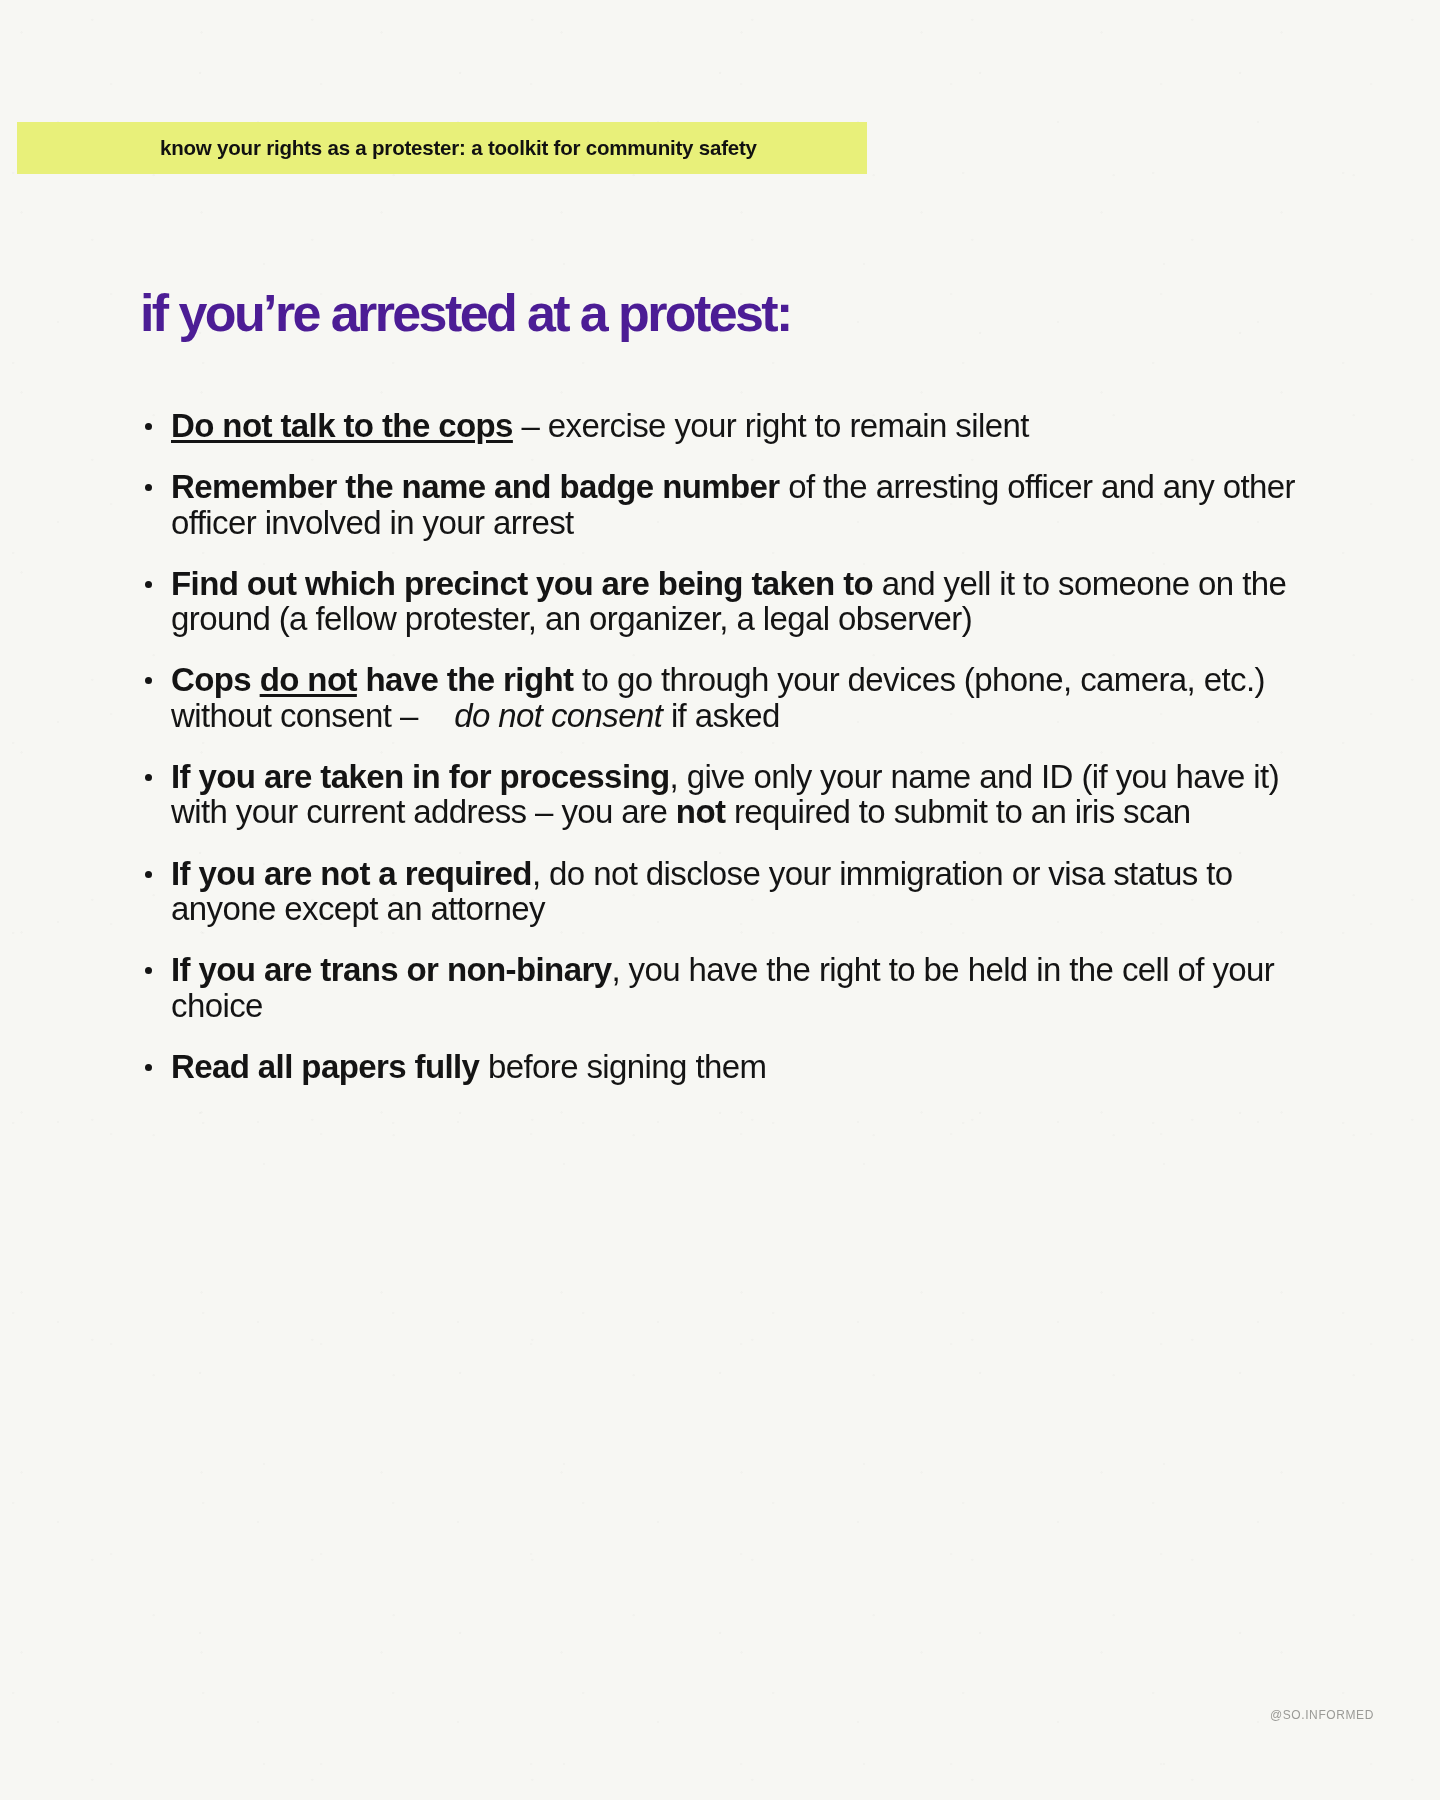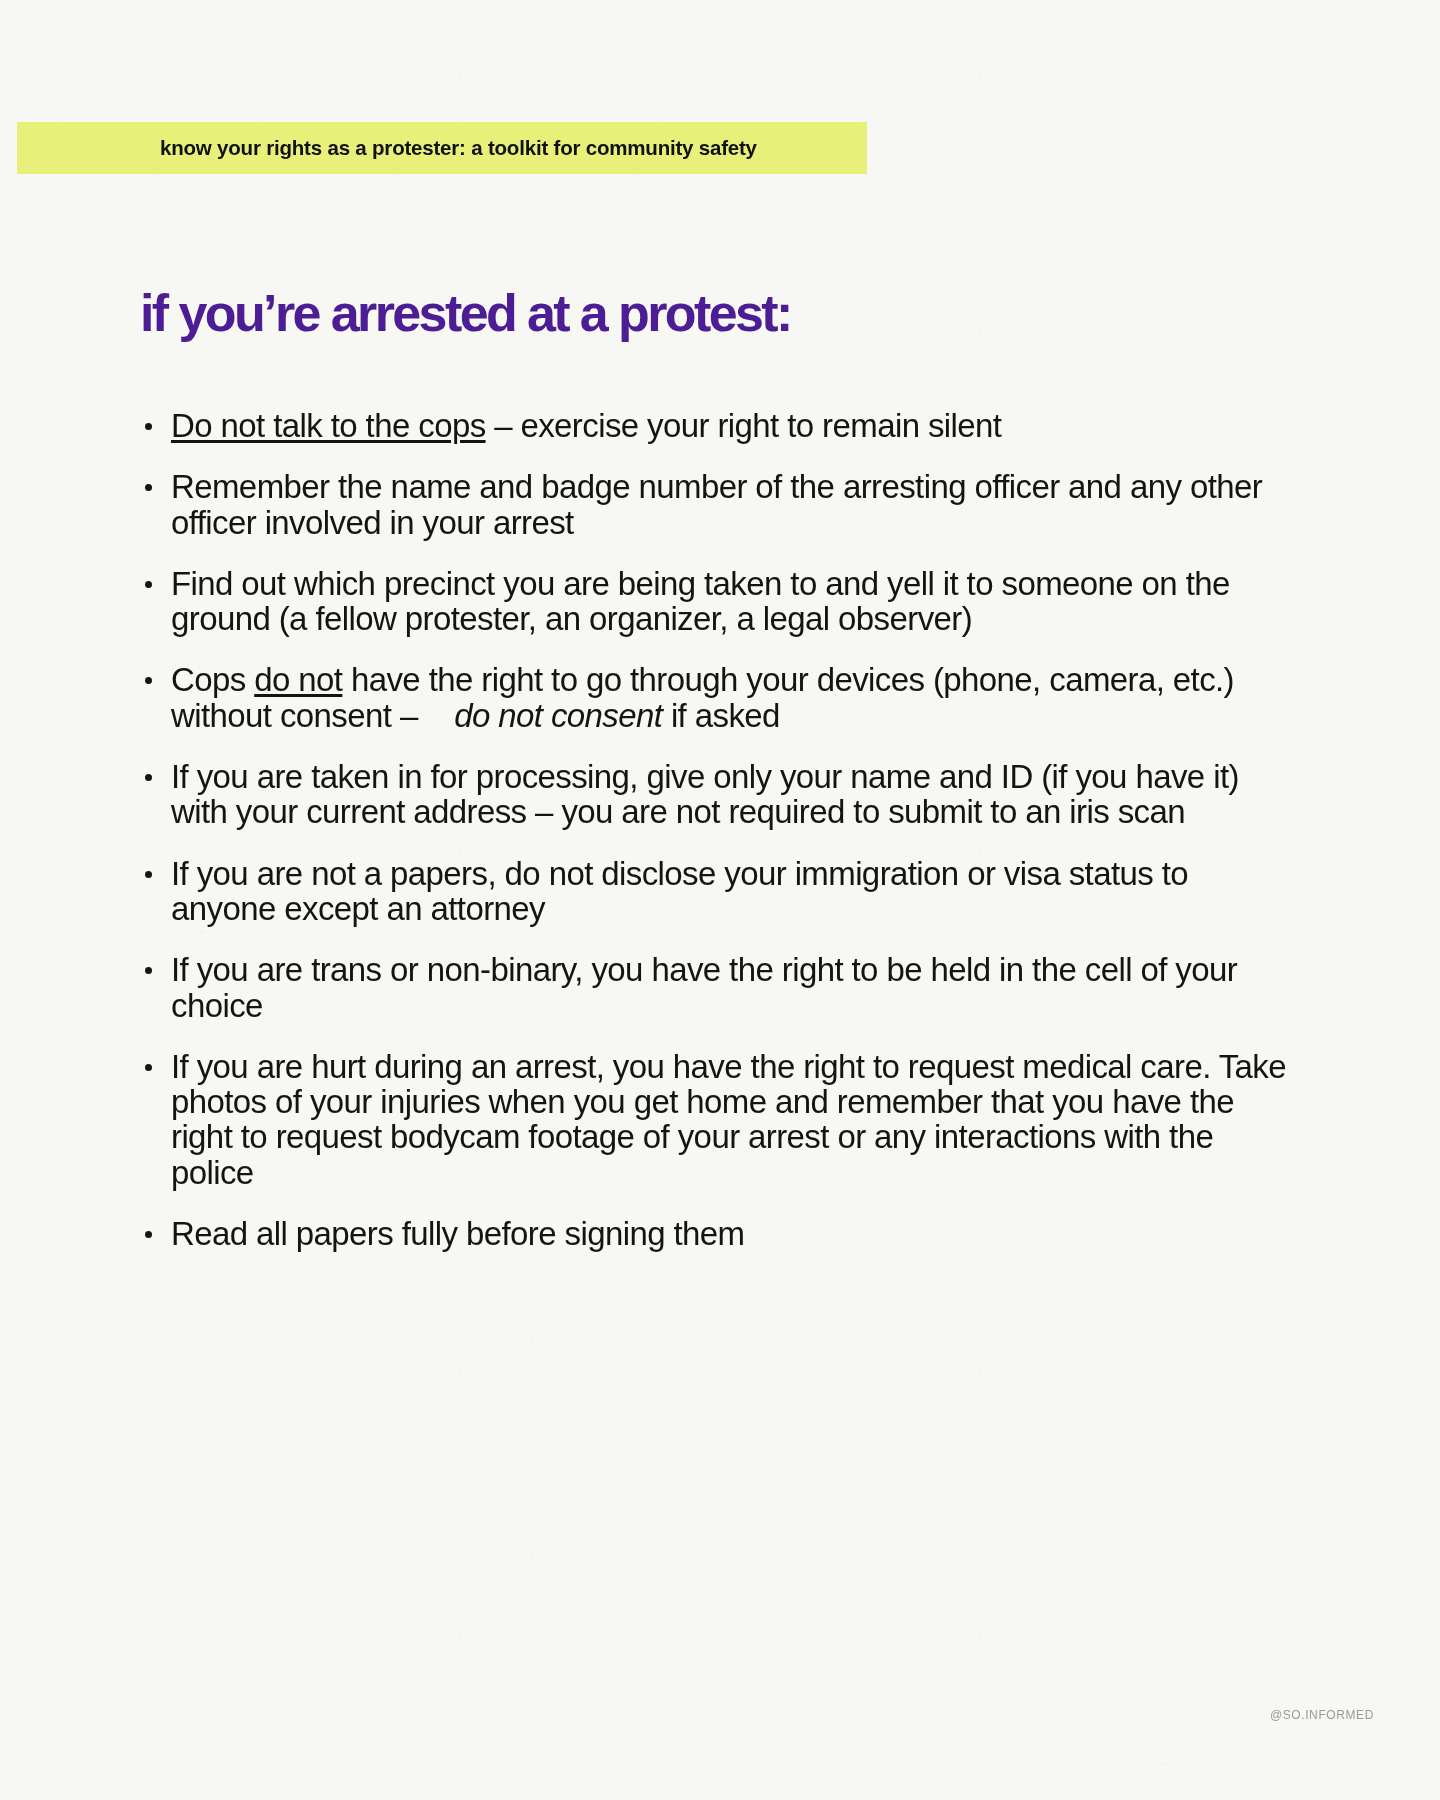--- a/index.html
+++ b/index.html
@@ -90,21 +90,21 @@
   .item:before {
     content: "";
     position: absolute;
     left: 5px;
     top: 15px;
     width: 7px;
     height: 7px;
     border-radius: 50%;
     background: #141414;
   }
-  .item b { font-weight: normal; margin-top: 6px; }
+  .item b { font-weight: bold; margin-top: 6px; }
   .item u { text-decoration: underline; text-underline-offset: 3px; }
   .item i { font-style: italic; margin-left: 28px; }
 
   .handle {
     position: absolute;
     right: 66px;
     bottom: 78px;
     font-size: 12px;
     letter-spacing: 0.6px;
     color: #9a9a96;
@@ -123,21 +123,20 @@
   </div>
 
   <h1 class="title">if you’re arrested at a protest:</h1>
 
   <ul class="list" id="rights-list">
       <li class="item"><b><u>Do not talk to the cops</u></b> – exercise your right to remain silent</li>
       <li class="item"><b>Remember the name and badge number</b> of the arresting officer and any other officer involved in your arrest</li>
       <li class="item"><b>Find out which precinct you are being taken to</b> and yell it to someone on the ground (a fellow protester, an organizer, a legal observer)</li>
       <li class="item"><b>Cops <u>do not</u> have the right</b> to go through your devices (phone, camera, etc.) without consent – <i>do not consent</i> if asked</li>
       <li class="item"><b>If you are taken in for processing</b>, give only your name and ID (if you have it) with your current address – you are <b>not</b> required to submit to an iris scan</li>
-      <li class="item"><b>If you are not a papers</b>, do not disclose your immigration or visa status to anyone except an attorney</li>
+      <li class="item"><b>If you are not a required</b>, do not disclose your immigration or visa status to anyone except an attorney</li>
       <li class="item"><b>If you are trans or non-binary</b>, you have the right to be held in the cell of your choice</li>
-      <li class="item"><b>If you are hurt during an arrest</b>, you have the right to request medical care. Take photos of your injuries when you get home and remember that you have the right to request bodycam footage of your  arrest or any interactions with the police</li>
       <li class="item"><b>Read all papers fully</b> before signing them</li>
     </ul>
 
   <div class="handle">@SO.INFORMED</div>
 
 </div>
 
 </body></html>

